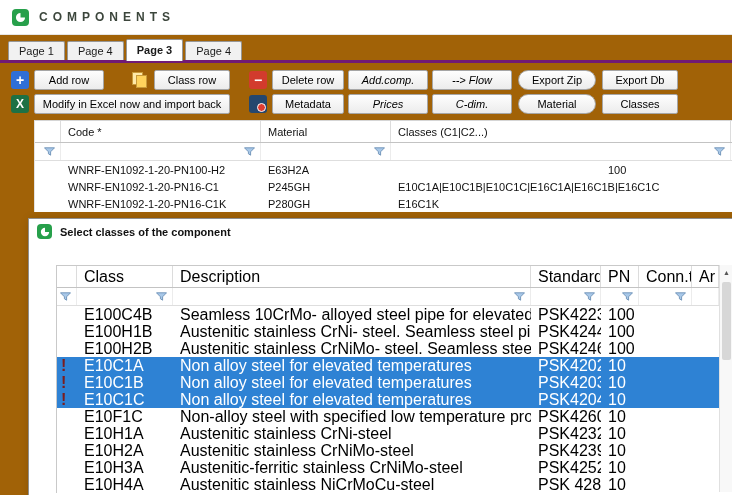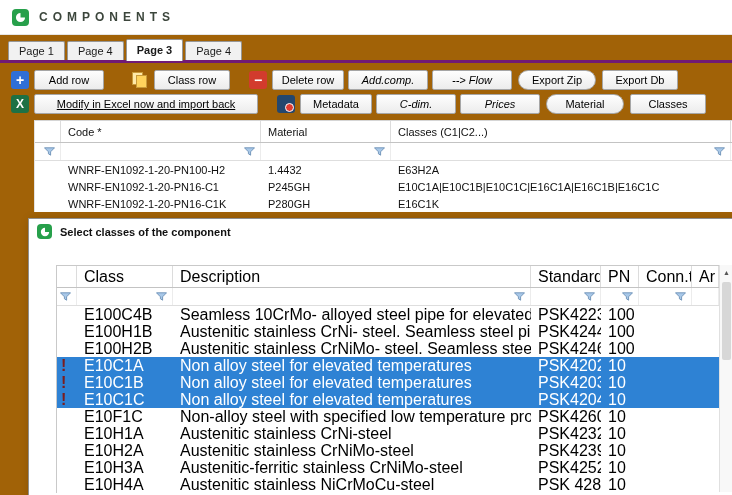--- a/index.html
+++ b/index.html
@@ -38,21 +38,21 @@
   .sq.meta  { background:#24476e; position:relative; font-size:9px; }
   .sq.meta::after { content:""; position:absolute; right:1px; bottom:1px; width:7px; height:7px;
                     border-radius:50%; background:#e03c31; border:1px solid #fff; }
   .copy-pages { position:relative; width:18px; height:18px; }
   .copy-pages .pg { position:absolute; width:11px; height:13px; background:#ffe9a8; border:1px solid #c89a3a; }
   .copy-pages .pg.back { left:1px; top:1px; }
   .copy-pages .pg.front { left:5px; top:4px; background:#ffd35c; }
 
   
   .ml4{margin-left:4px;} .ml6{margin-left:6px;} .ml18{margin-left:18px;} .ml26{margin-left:26px;}
-  .w70{width:70px;} .w72{width:72px;} .w76{width:76px;} .w78{width:78px;border-radius:10px;} .w80{width:80px;font-style:italic;} .w196{width:224px;text-decoration:underline;}
+  .w70{width:70px;} .w72{width:72px;} .w76{width:76px;} .w78{width:78px;border-radius:10px;} .w80{width:80px;font-style:italic;} .w196{width:196px;}
 
   
   .grid { position:absolute; background:#fff; font-size:11px; color:#111;margin-left:24px; }
   .g-row { display:flex; }
   .g-cell { overflow:hidden; white-space:nowrap; padding-left:7px; display:flex; align-items:center; }
   .g-head { height:22px; border-bottom:1px solid #c3c3c3; }
   .g-head .g-cell { border-right:1px solid #dcdcdc; }
   .g-filter { height:18px; border-bottom:1px solid #dedede; }
   .g-filter .g-cell { justify-content:flex-end; padding-right:5px; border-right:1px solid #ececec; }
   .g-data { height:17px; }
@@ -125,22 +125,22 @@
 
   <div class="toolbar-row tr2">
     <span class="icon-cell">
         <span class="sq excel">X</span>
       </span>
     <button class="btn ml4 w196">Modify in Excel now and import back</button>
     <span class="icon-cell ml18">
         <span class="sq meta"></span>
       </span>
     <button class="btn ml4 w72">Metadata</button>
+    <button class="btn ml4 w80">Prices</button>
     <button class="btn ml4 w80">C-dim.</button>
-    <button class="btn ml4 w80">Prices</button>
     <button class="btn ml6 w78">Material</button>
     <button class="btn ml6 w76">Classes</button>
   </div>
 
   <div class="grid main-grid">
     <div class="g-row g-head">
       <div class="g-cell c-ind"></div>
       <div class="g-cell c-code">Code *</div>
       <div class="g-cell c-mat">Material</div>
       <div class="g-cell c-cls">Classes (C1|C2...)</div>
@@ -179,21 +179,20 @@
           <span class="funnel">
             <svg width="11" height="10" viewBox="0 0 11 10">
               <path d="M0.5 0.8 L10.5 0.8 L6.6 4.8 L6.6 8.2 L4.4 6.8 L4.4 4.8 Z" fill="#a8c8e8" stroke="#6b90b5" stroke-width="0.9"></path>
             </svg>
           </span>
         </div>
     </div>
     <div class="g-row g-data">
       <div class="g-cell c-ind"></div>
       <div class="g-cell c-code">WNRF-EN1092-1-20-PN100-H2</div>
-      <div class="g-cell c-mat">1.4432</div>
       <div class="g-cell c-cls">E63H2A</div>
       <div class="g-cell c-pn">100</div>
     </div>
     <div class="g-row g-data">
       <div class="g-cell c-ind"></div>
       <div class="g-cell c-code">WNRF-EN1092-1-20-PN16-C1</div>
       <div class="g-cell c-mat">P245GH</div>
       <div class="g-cell c-cls">E10C1A|E10C1B|E10C1C|E16C1A|E16C1B|E16C1C</div>
       <div class="g-cell c-pn">16</div>
     </div>

